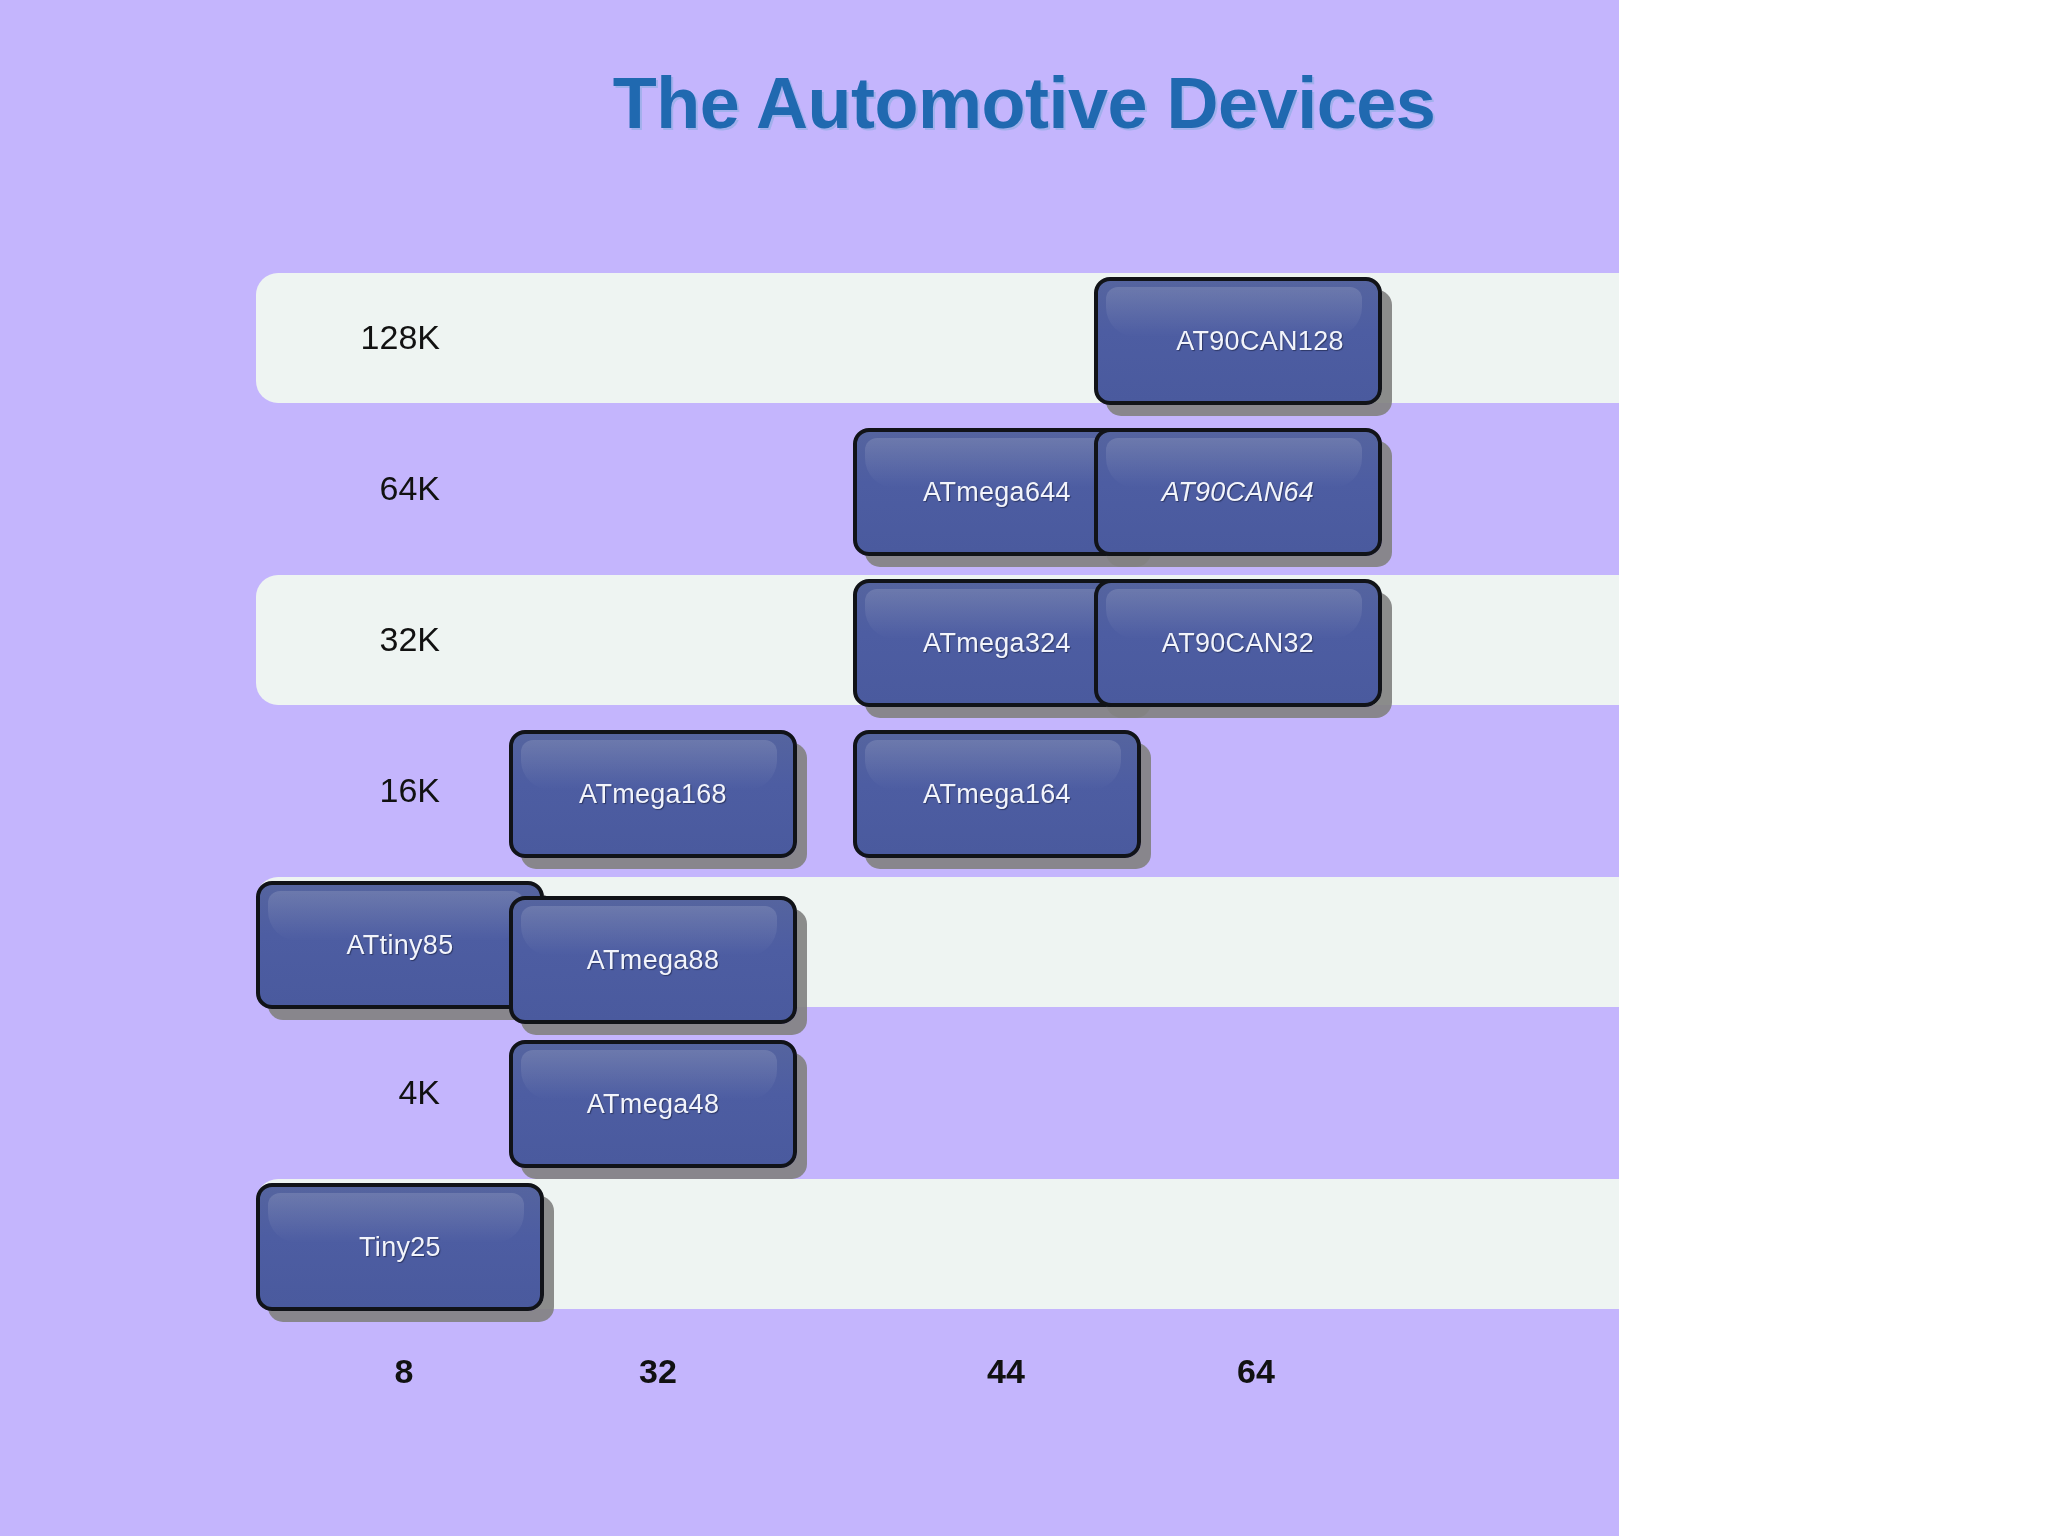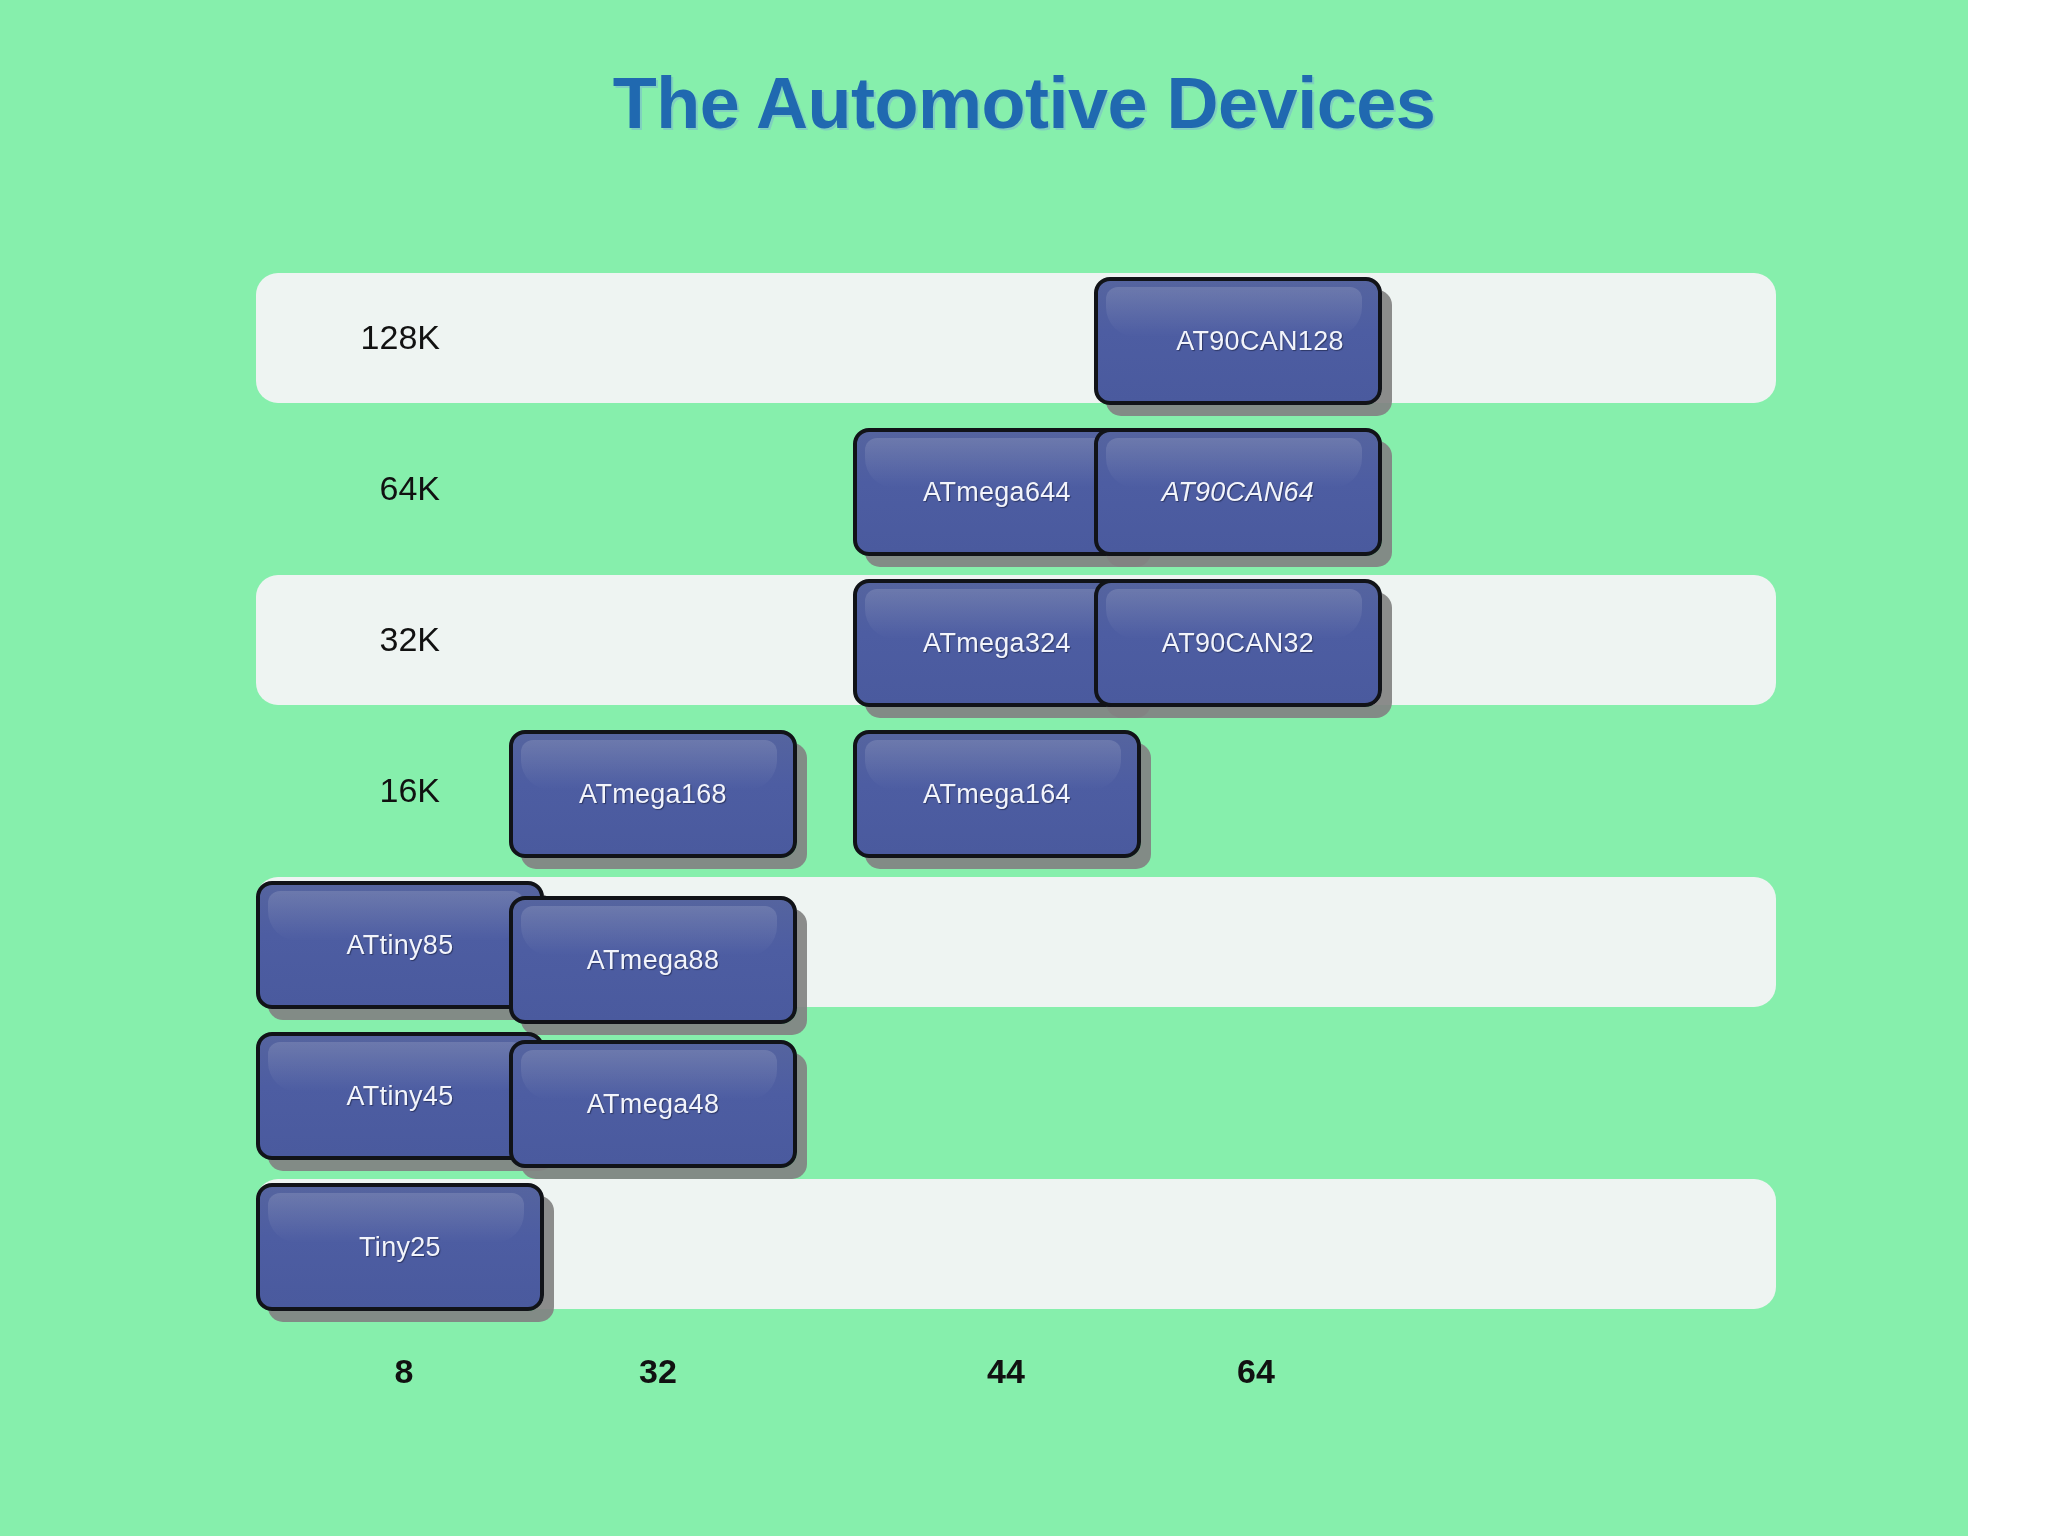--- a/index.html
+++ b/index.html
@@ -9,23 +9,23 @@
   body {
     width: 2048px;
     height: 1536px;
     background: #ffffff;
     font-family: "Liberation Sans", sans-serif;
     overflow: hidden;
   }
 
   #slide {
     position: relative;
-    width: 1968px;
+    width: 1619px;
     height: 1536px;
-    background: #86efac;
+    background: #c4b5fd;
     overflow: hidden;
   }
 
   
   #title {
     position: absolute;
     left: 0;
     top: 62px;
     width: 2048px;
     text-align: center;
@@ -168,23 +168,20 @@
       </div>
       <div class="chip" style="left: 597px; top: 468px;">
         <span>ATmega164</span>
       </div>
       <div class="chip" style="left: 0px; top: 619px;">
         <span>ATtiny85</span>
       </div>
       <div class="chip" style="left: 253px; top: 590px; margin-top: 44px;">
         <span>ATmega88</span>
       </div>
-      <div class="chip" style="left: 0px; top: 770px;">
-        <span>ATtiny45</span>
-      </div>
       <div class="chip" style="left: 253px; top: 770px; margin-top: 8px;">
         <span>ATmega48</span>
       </div>
       <div class="chip" style="left: 0px; top: 921px;">
         <span>Tiny25</span>
       </div>
     </div>
 
   <div id="xaxis">
 

